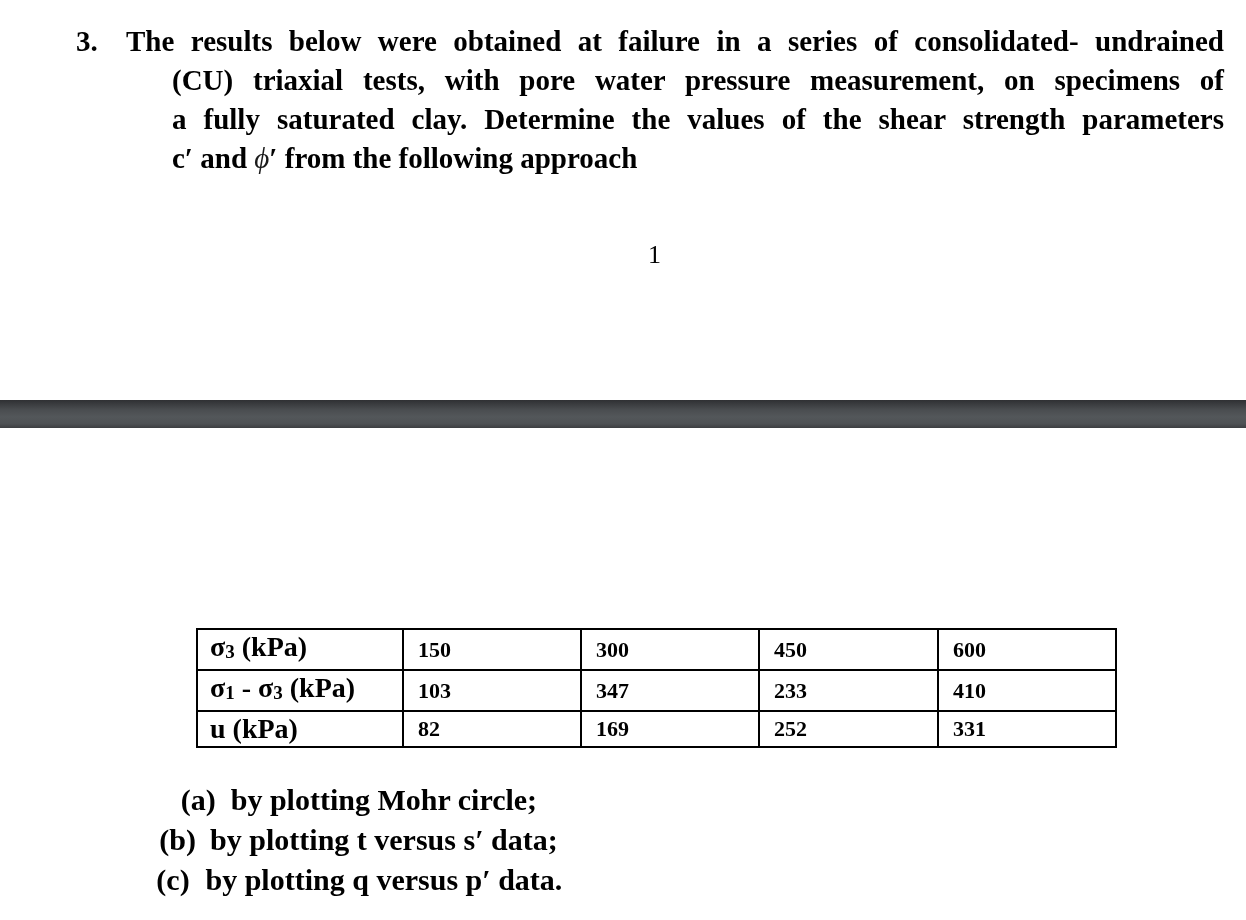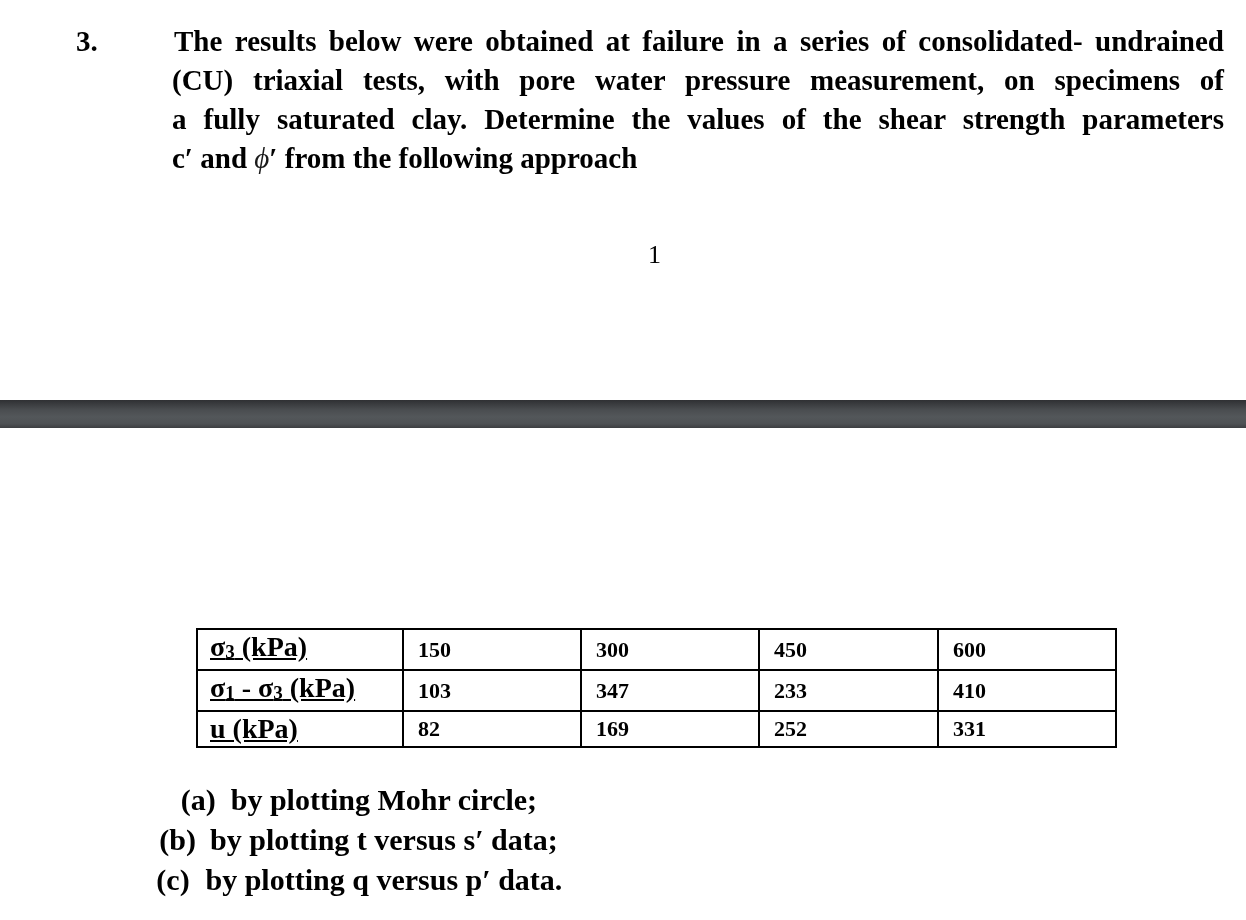--- a/index.html
+++ b/index.html
@@ -33,21 +33,21 @@
       position: absolute;
       left: 50px;
       top: 0;
       width: 1098px;
     }
     .q-line {
       display: block;
       white-space: nowrap;
       height: 39px;
     }
-    .q-line.first { text-align: justify; text-align-last: justify; margin-left: 48px; }
+    .q-line.first { text-align: justify; text-align-last: justify; }
     .q-line.indent { padding-left: 46px; }
     .q-line.just { text-align: justify; text-align-last: justify; }
     .phi {
       font-style: italic;
       font-weight: normal;
       color: #1a1a1a;
     }
     .page-number {
       position: absolute;
       left: 648px;
@@ -76,21 +76,20 @@
       height: 34px;
       padding: 0 0 0 14px;
       vertical-align: middle;
       font-size: 22px;
       line-height: 34px;
     }
     table.data-table td.row-label {
       width: 192px;
       padding-left: 12px;
       font-size: 28px;
-      text-decoration: underline;
     }
     table.data-table td.c1 { width: 162px; }
     table.data-table td.c2 { width: 162px; margin-left: 19px; }
     table.data-table td.c3 { width: 163px; margin-left: 23px; }
     table.data-table td.c4 { width: 162px; }
     sub.sig { font-size: 19px; vertical-align: -2px; }
     .parts {
       position: absolute;
       left: 148px;
       top: 780px;

